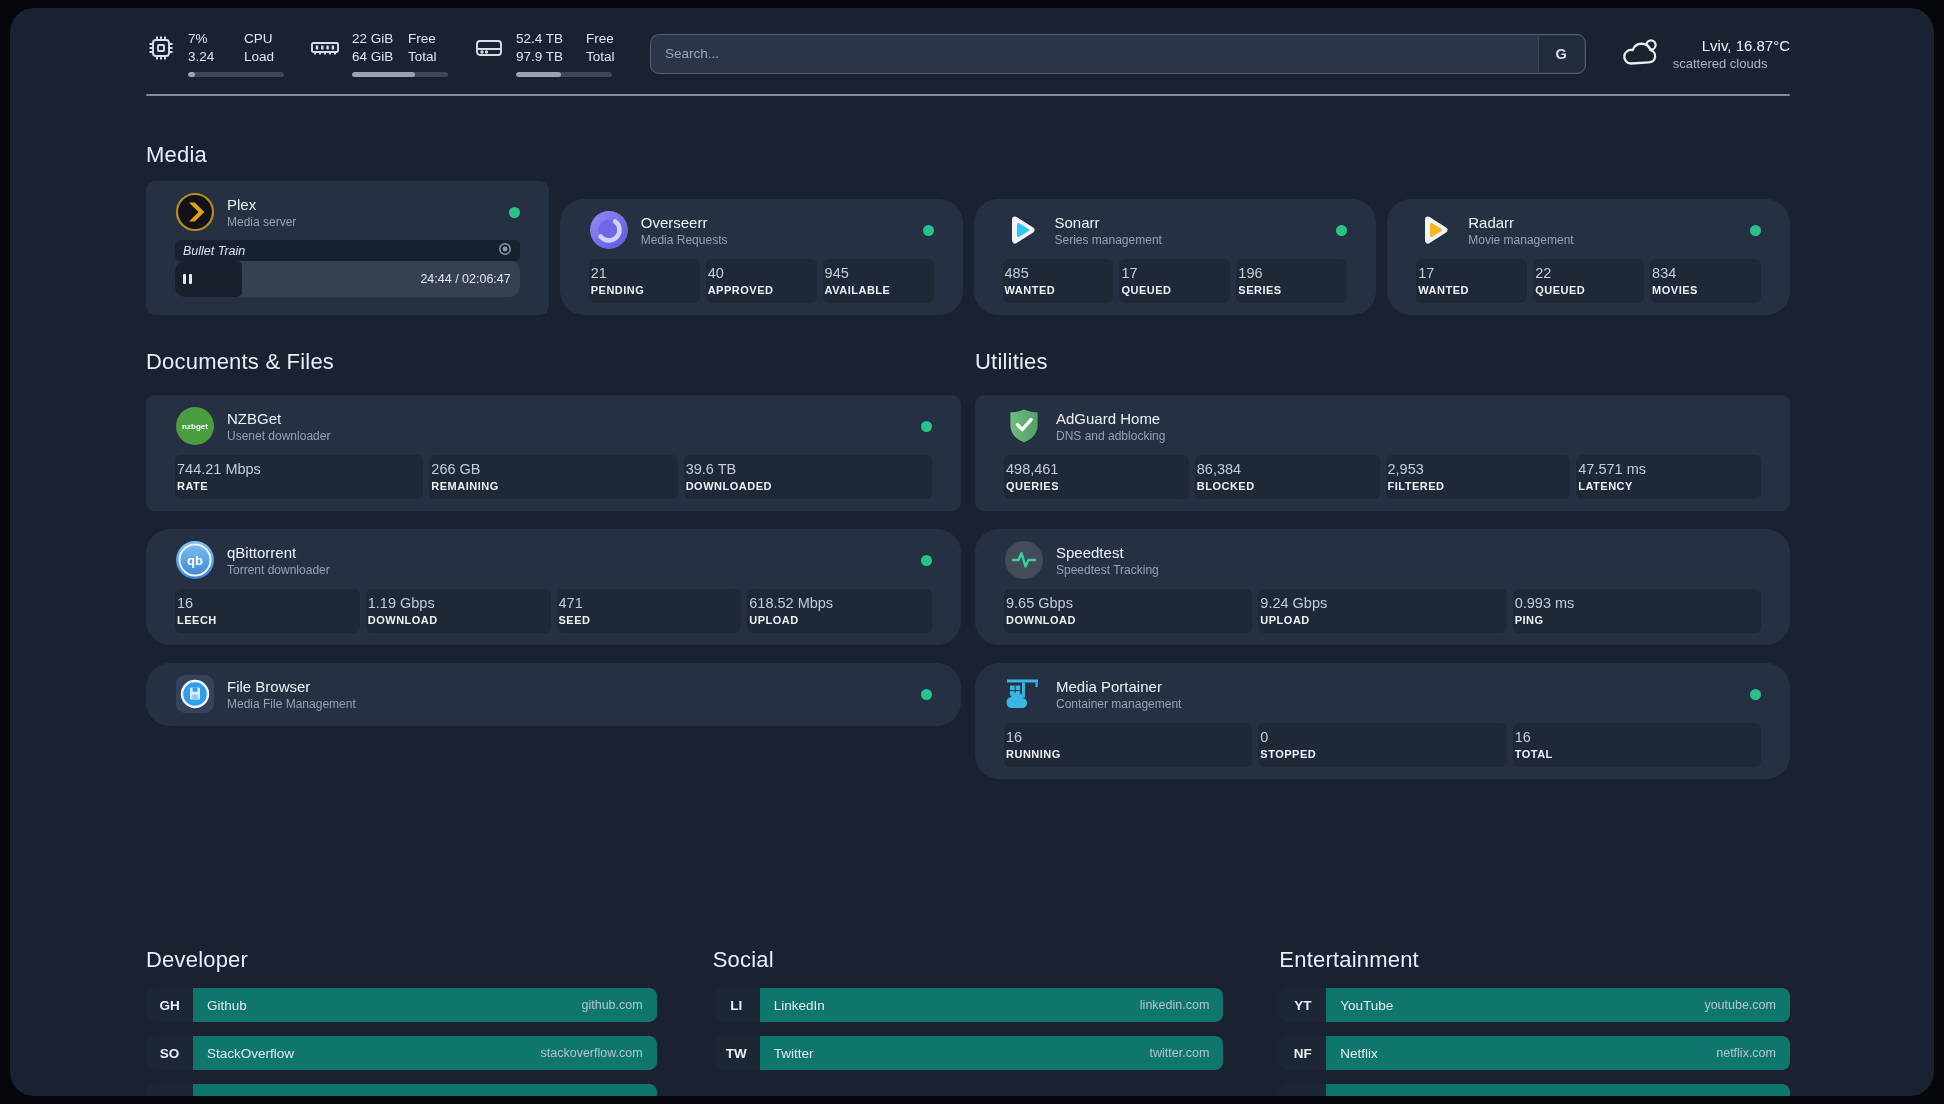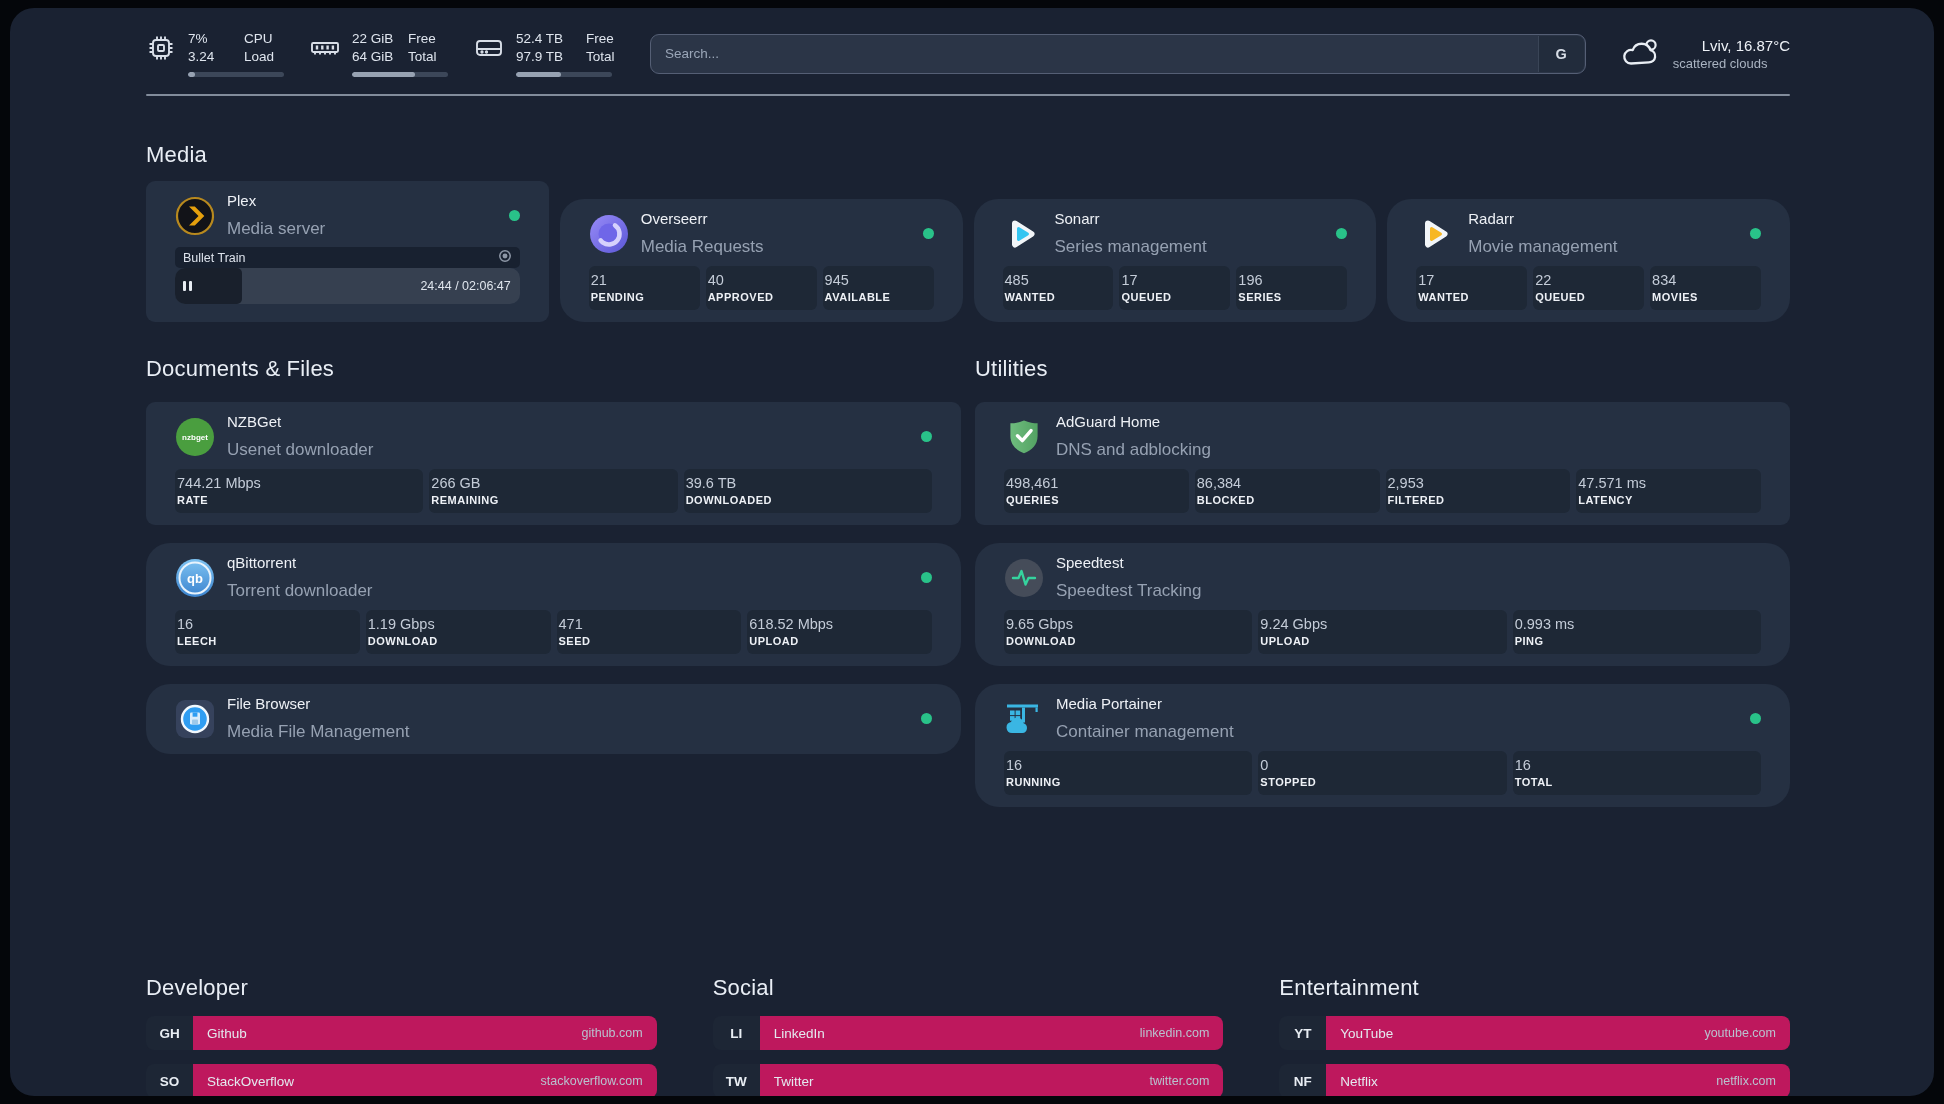--- a/index.html
+++ b/index.html
@@ -35,41 +35,41 @@
   .apps2 { display:grid; grid-template-columns:1fr 1fr; column-gap:14px; margin-top:34px; }
   .apps2 h2 { margin-bottom:20px; }
 
   
   .grid4 { display:grid; grid-template-columns:repeat(4,1fr); gap:11px; }
   .card { background:#253042; border-radius:9px; padding:11px 29px 12px; cursor:pointer; }
   .card + .card { margin-top:18px;border-radius:24px; }
   .chead { display:flex; align-items:center; gap:12px; }
   .appicon { width:40px; height:40px; flex:0 0 40px; display:flex; align-items:center; justify-content:center; }
   .cname { font-size:15px; font-weight:500; color:#eef1f6; }
-  .cdesc { font-size:17px; color:#96a1b2; margin-top:10px; }
+  .cdesc { font-size:12px; color:#96a1b2; margin-top:2px; }
   .dot { width:11px; height:11px; border-radius:50%; margin-left:auto; flex:0 0 11px; }
   .stats { display:flex; gap:6px; margin-top:9px; }
   .stat { flex:1; background:#1e2836; border-radius:6px; text-align:left; padding:6px 2px 7px; }
   .sval { font-size:14.5px; color:#c4ccd8; }
   .slab { font-size:11px; font-weight:bold; color:#eef1f6; letter-spacing:.5px; margin-top:3px; }
 
   
-  .mediarow { margin-top:8px; height:21px; background:rgba(12,18,29,.5); border-radius:5px; display:flex; align-items:center; justify-content:space-between; padding:0 8px; font-size:12.5px; color:#dde3ec; }
+  .mediarow { margin-top:8px; height:21px; background:rgba(12,18,29,.5); border-radius:5px; display:flex; align-items:center; justify-content:space-between; padding:0 8px; font-size:12.5px; color:#dde3ec;font-style:italic; }
   .playerrow { position:relative; height:36px; background:rgba(255,255,255,.08); border-radius:10px; overflow:hidden; }
   .playfill { position:absolute; left:0; top:0; bottom:0; background:rgba(8,13,22,.62); border-radius:5px; }
   .pause { position:absolute; left:8px; top:50%; transform:translateY(-50%); display:flex; gap:3px; cursor:pointer; }
   .pause i { display:block; width:3px; height:10px; background:#e8edf3; border-radius:1px; }
   .ptime { position:absolute; right:9px; top:50%; transform:translateY(-50%); font-size:12.5px; color:#dfe5ed; }
 
   
   .bookmarks { display:grid; grid-template-columns:repeat(3,1fr); column-gap:56px; margin-top:168px; }
   .bookmarks h2 { margin-bottom:15px; }
   .bm { display:flex; height:34px; border-radius:8px; overflow:hidden; margin-bottom:14px; cursor:pointer; text-decoration:none; color:inherit; }
   .abbr { width:47px; flex:0 0 47px; background:#1d2635; display:flex; align-items:center; justify-content:center; font-size:13.5px; font-weight:bold; color:#e8edf3; }
-  .bmmain { flex:1; background:#be185d; display:flex; align-items:center; padding:0 14px; }
+  .bmmain { flex:1; background:#0f766e; display:flex; align-items:center; padding:0 14px; }
   .bmname { font-size:13.5px; color:#e4e9ef; margin-right:auto; }
   .bmurl { font-size:12.5px; color:#b9c2cf; }
 </style>
 </head>
 <body>
 
 <div class="screen">
   <div class="inner">
 
     <div class="topbar">

